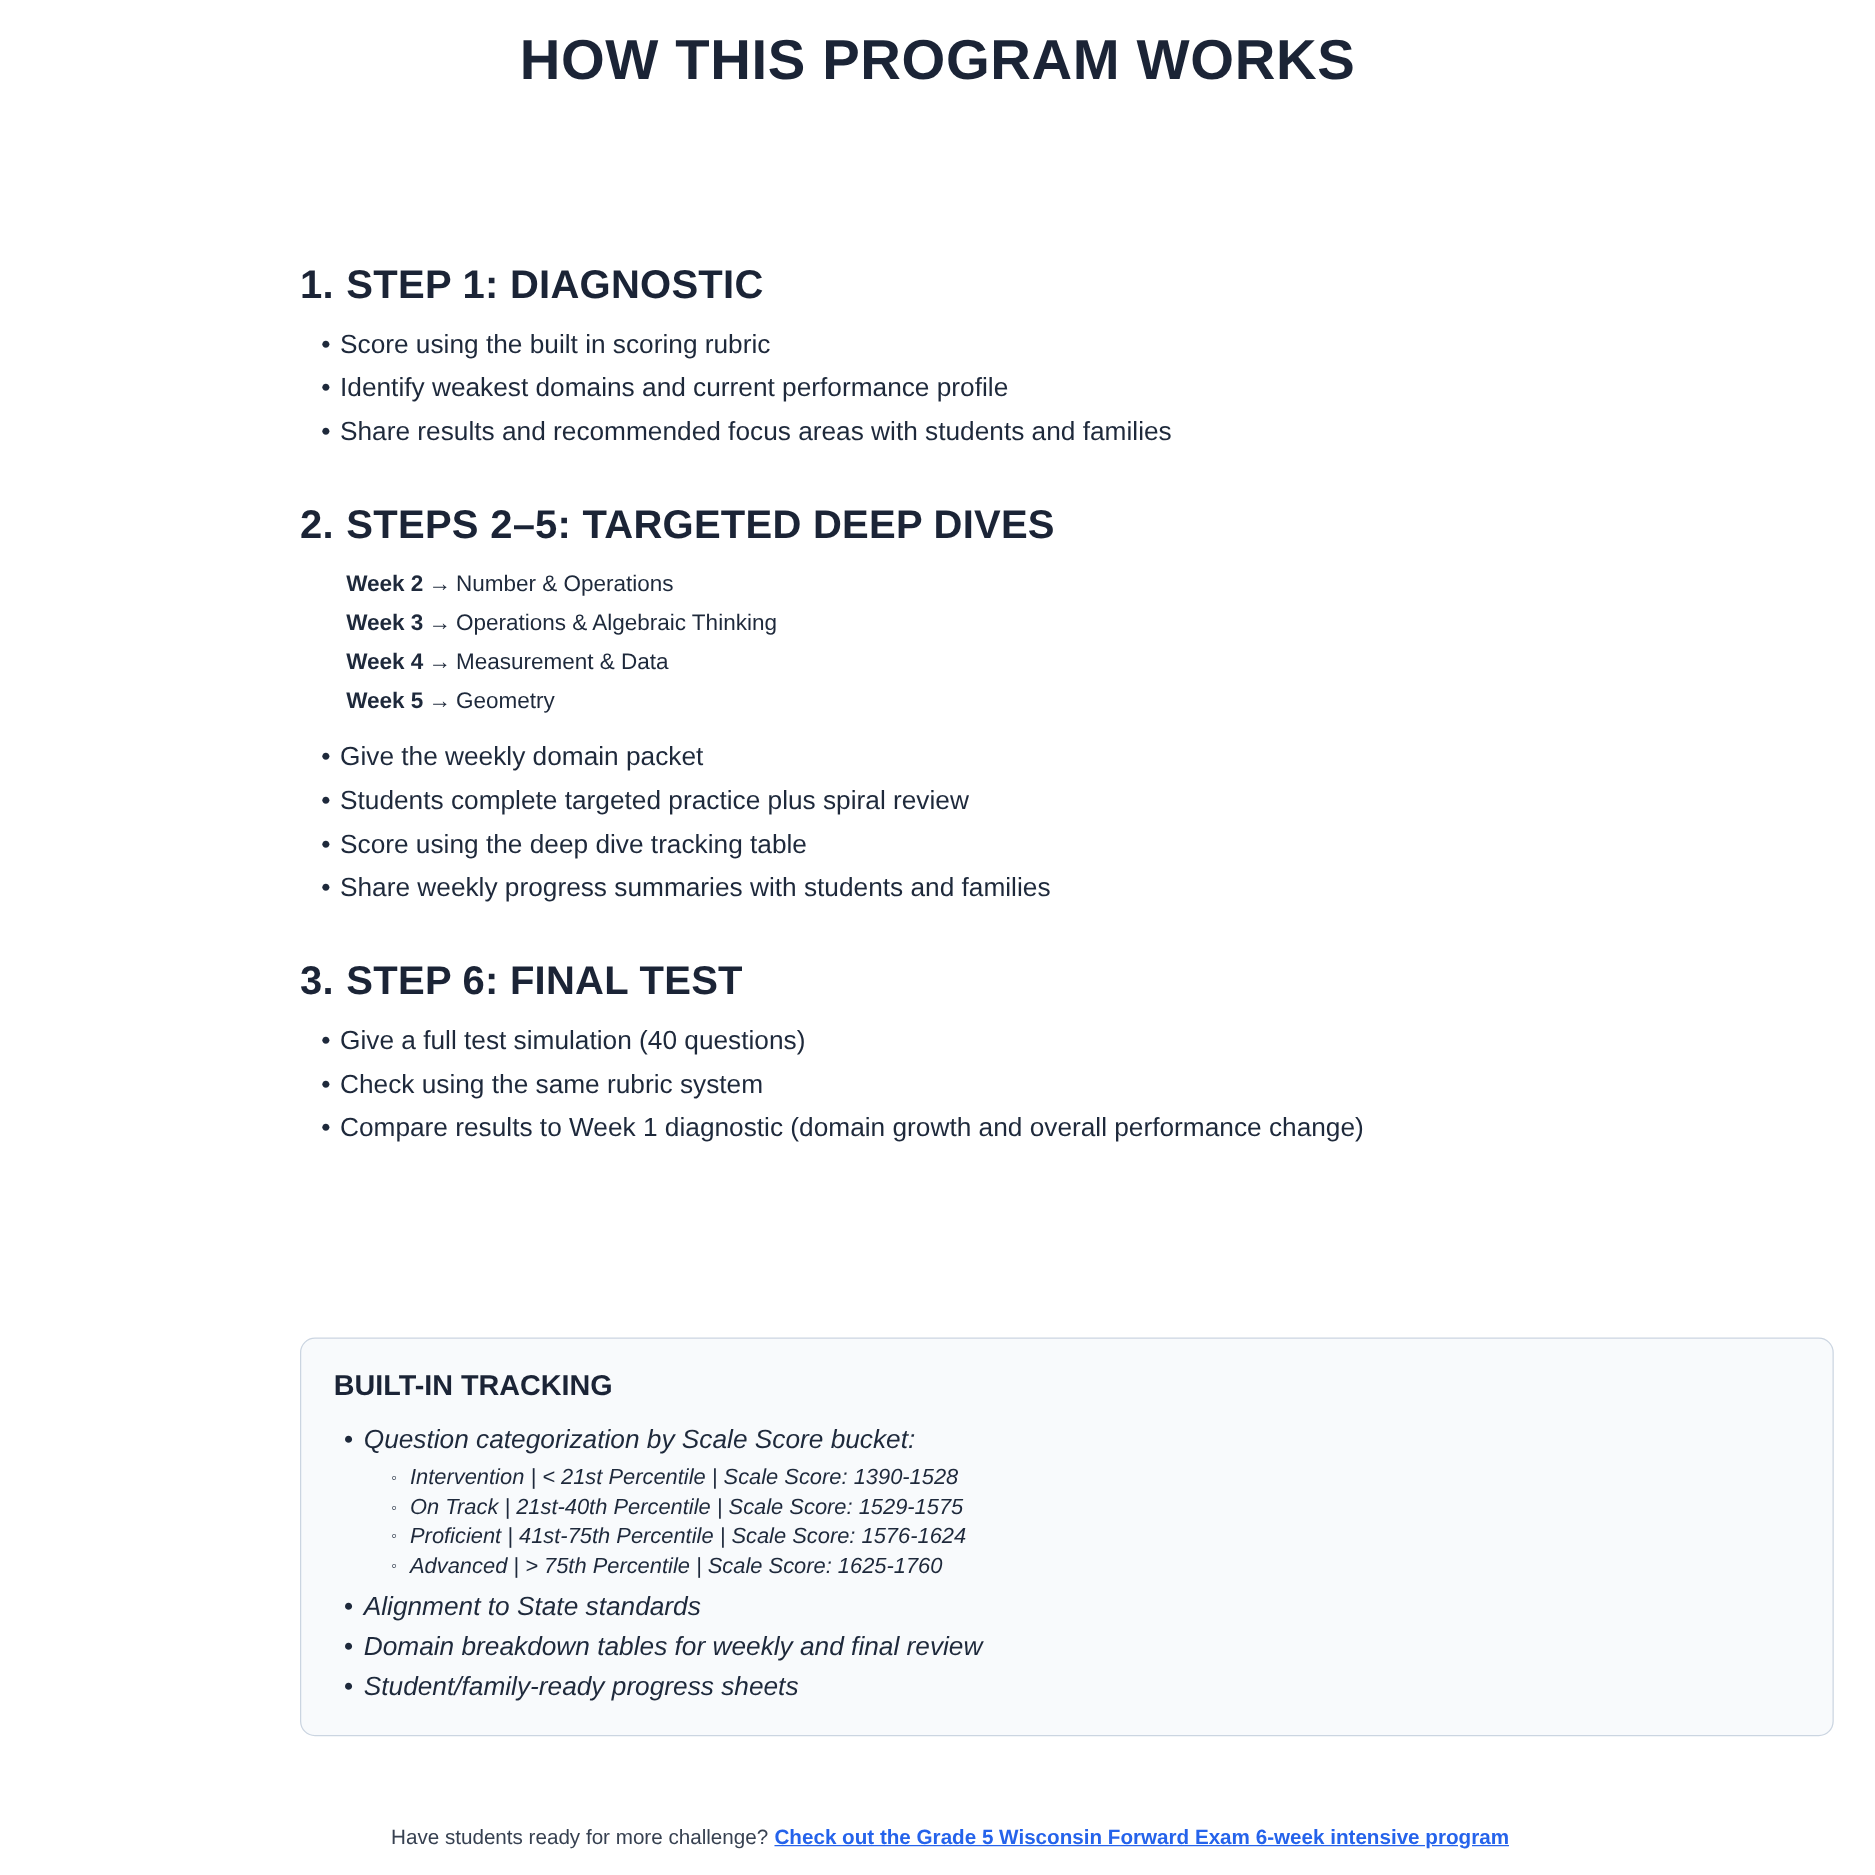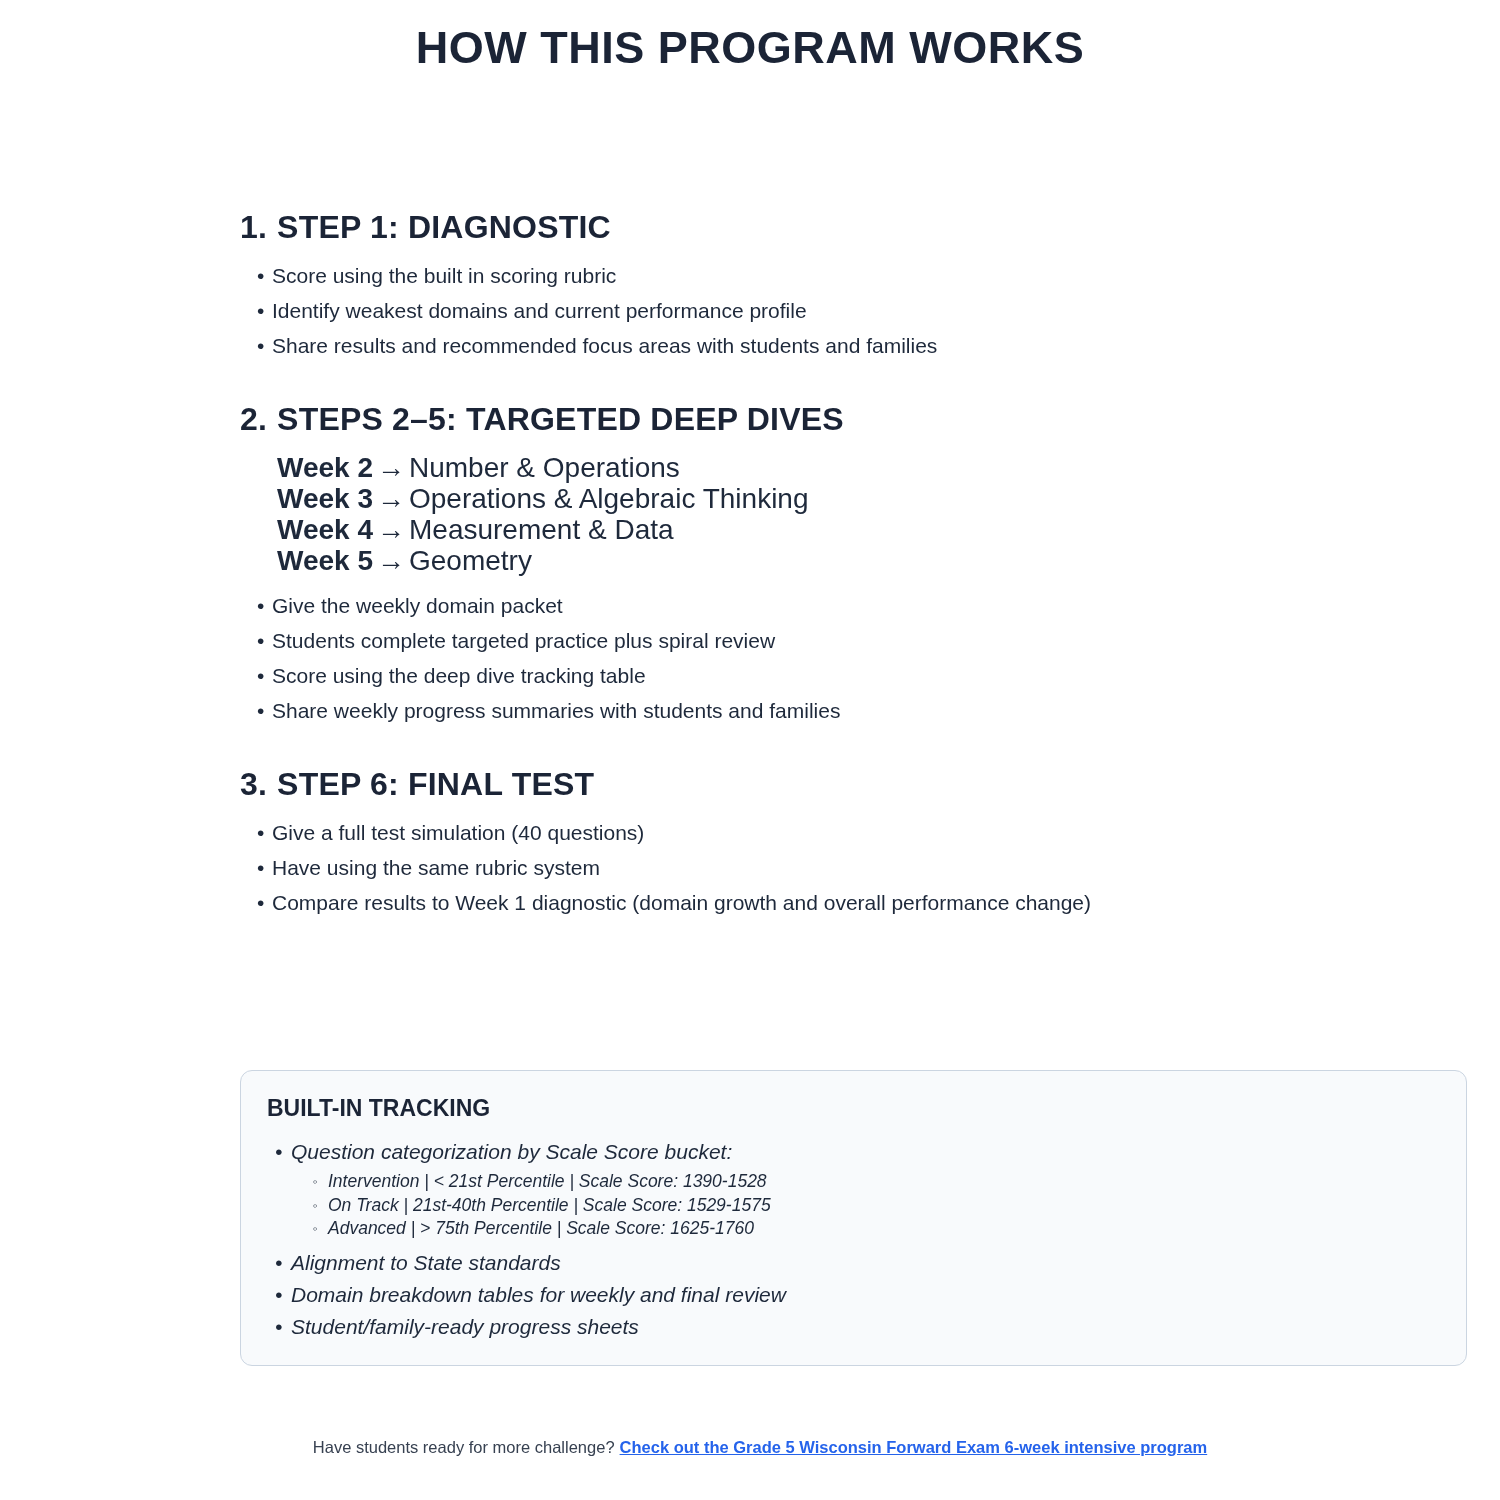--- a/index.html
+++ b/index.html
@@ -23,21 +23,21 @@
     letter-spacing:0.2px;
   }
   h2.sec-head .num{margin-right:10px;}
   section + section h2.sec-head{margin-top:38px;}
   ul.bullets{list-style:none;margin:12px 0 0 0;padding:0 0 0 17px;}
   ul.bullets li{
     position:relative;padding-left:15px;font-size:21px;line-height:35px;
   }
   ul.bullets li::before{content:"\2022";position:absolute;left:0;top:0;}
   .weeks{margin:14px 0 0 37px;}
-  .week-row{font-size:28px;line-height:31px;}
+  .week-row{font-size:18px;line-height:31px;}
   .week-row .wk{font-weight:bold;}
   .week-row .arrow{margin:0 4px;}
   .tracking-box{
     margin:150px 0 0 0;width:1227px;
     background:var(--box_bg);border:1.5px solid var(--box_border);
     border-radius:12px;padding:24px 26px 22px 26px;
   }
   .tracking-box h3{
     margin:0;font-size:23px;font-weight:bold;color:var(--title);
   }
@@ -92,33 +92,34 @@
         <li>Students complete targeted practice plus spiral review</li>
         <li>Score using the deep dive tracking table</li>
         <li>Share weekly progress summaries with students and families</li>
       </ul>
     </section>
 
     <section>
       <h2 class="sec-head"><span class="num">3.</span><span>STEP 6: FINAL TEST</span></h2>
       <ul class="bullets">
         <li>Give a full test simulation (40 questions)</li>
-        <li>Have using the same rubric system</li>
+        <li>Check using the same rubric system</li>
         <li>Compare results to Week 1 diagnostic (domain growth and overall performance change)</li>
       </ul>
     </section>
 
     <aside class="tracking-box">
       <h3>BUILT-IN TRACKING</h3>
       <ul class="box-bullets">
         <li>
           <span>Question categorization by Scale Score bucket:</span>
           <ul class="sub-bullets">
             <li>Intervention | &lt; 21st Percentile | Scale Score: 1390-1528</li>
             <li>On Track | 21st-40th Percentile | Scale Score: 1529-1575</li>
+            <li>Proficient | 41st-75th Percentile | Scale Score: 1576-1624</li>
             <li>Advanced | &gt; 75th Percentile | Scale Score: 1625-1760</li>
           </ul>
         </li>
         <li>Alignment to State standards</li>
         <li>Domain breakdown tables for weekly and final review</li>
         <li>Student/family-ready progress sheets</li>
       </ul>
     </aside>
 
     <div class="footer">

